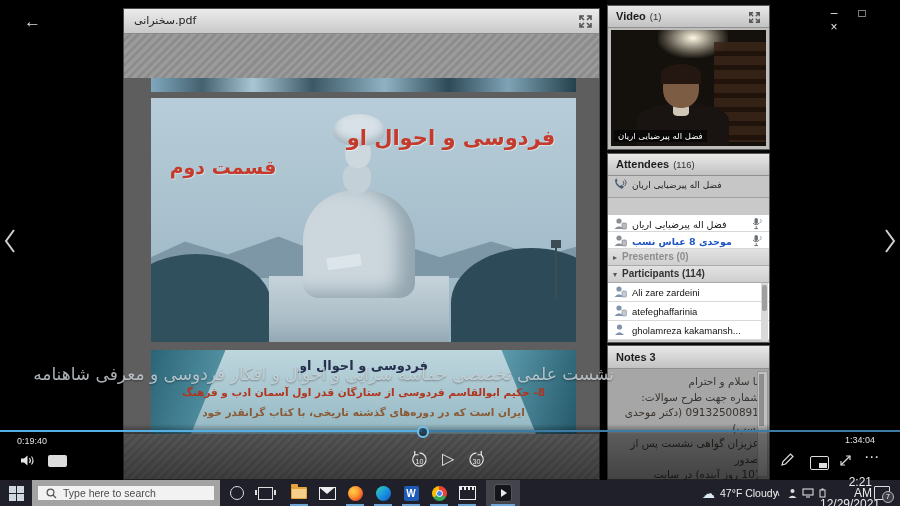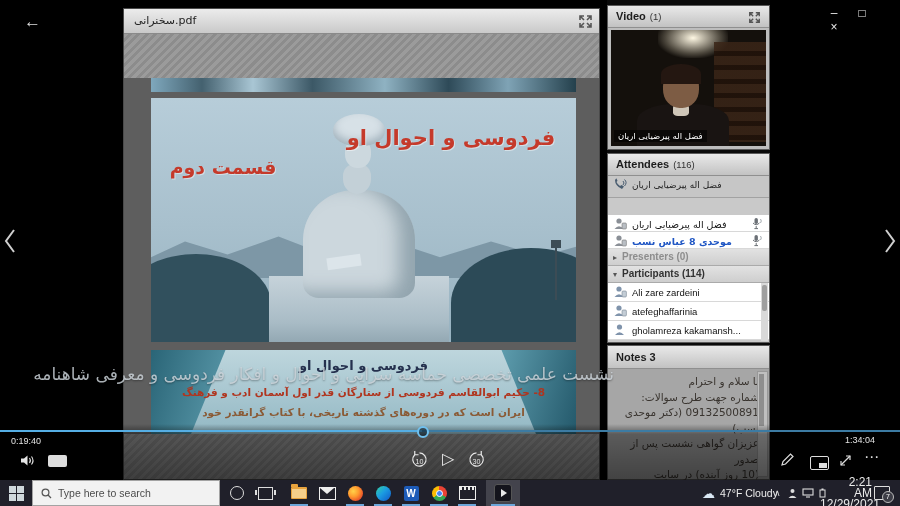--- a/index.html
+++ b/index.html
@@ -15,21 +15,21 @@
   .nav-chevron{top:226px;width:16px;height:30px;}
   .nav-chevron svg{stroke:#cfcfcf;stroke-width:2;fill:none;}
   .nav-prev{left:2px;} .nav-next{left:882px;}
 
   .player-shade{left:0;top:424px;width:900px;height:56px;
     background:linear-gradient(180deg,rgba(0,0,0,0) 0%,rgba(0,0,0,.45) 18%,rgba(0,0,0,.6) 100%);}
   .progress-track{left:0;top:430px;width:900px;height:2px;background:#3c7ba3;}
   .progress-played{left:0;top:430px;width:422px;height:2px;background:#55aee4;}
   .playhead{left:417px;top:426px;width:8px;height:8px;border:2px solid #6fc0ef;border-radius:50%;background:rgba(10,30,45,.6);}
   .time-label{color:#e3e3e3;font-size:9px;}
-  .t-current{left:11px;top:436px;} .t-total{left:845px;top:435px;}
+  .t-current{left:17px;top:436px;} .t-total{left:845px;top:435px;}
   .vol-icon{left:20px;top:453px;}
   .cc-icon{left:48px;top:455px;width:19px;height:12px;background:#ddd;border-radius:2px;}
   .cc-icon:after{content:"";position:absolute;left:3px;bottom:-4px;border:4px solid transparent;border-top-color:#ddd;border-left-width:2px;}
   .rw-icon{left:410px;top:450px;} .ff-icon{left:467px;top:450px;}
   .play-icon{left:442px;top:449px;font-size:16px;color:#e8e8e8;}
   .pencil-icon{left:780px;top:452px;}
   .pip-icon{left:810px;top:456px;width:17px;height:12px;border:1.5px solid #ddd;border-radius:2px;}
   .pip-icon:after{content:"";position:absolute;right:1px;bottom:1px;width:8px;height:5px;background:#ddd;}
   .fs-icon{left:838px;top:453px;}
   .more-icon{left:864px;top:448px;font-size:15px;color:#ddd;letter-spacing:1px;}
@@ -134,21 +134,21 @@
     direction:rtl;text-align:right;padding:5px 10px 0 14px;font-size:10.5px;color:#39342f;line-height:15.5px;}
   .notes-scroll{position:absolute;right:1px;top:25px;width:9px;bottom:2px;background:#bfbfbf;border:1px solid #989898;}
   .notes-scroll .thumb{position:absolute;left:1px;top:2px;width:5px;height:52px;background:#8e8e8e;}
 
   
   .taskbar{left:0;top:480px;width:900px;height:26px;background:#20202a;}
   .tb{position:absolute;top:0;height:26px;display:flex;align-items:center;justify-content:center;}
   .start{left:0;width:32px;}
   .winlogo{display:grid;grid-template-columns:7px 7px;grid-template-rows:7px 7px;gap:1px;}
   .winlogo i{background:#cfd8dc;}
-  .searchbox{left:32px;width:188px;background:#f2f2f2;border:1px solid #a3a3a3;box-sizing:border-box;justify-content:flex-start;}
+  .searchbox{left:32px;width:188px;background:#f2f2f2;border:6px solid #a3a3a3;box-sizing:border-box;justify-content:flex-start;}
   .searchbox .ph{font-size:10.5px;color:#4c4c4c;margin-left:6px;}
   .tb-btn{width:26px;}
   .cortana{left:224px;} .taskview{left:252px;}
   .app-folder{left:286px;} .app-mail{left:314px;} .app-firefox{left:342px;} .app-edge{left:370px;}
   .app-word{left:398px;} .app-chrome{left:426px;} .app-films{left:454px;}
   .app-active{left:486px;width:34px;background:rgba(255,255,255,.16);}
   .underline:after{content:"";position:absolute;left:15%;bottom:0;width:70%;height:2px;background:#6ca6d9;}
   .ic-ring{width:12px;height:12px;border:1.5px solid #ddd;border-radius:50%;}
   .ic-taskview{width:13px;height:11px;border:1.3px solid #ddd;position:relative;}
   .ic-taskview:before{content:"";position:absolute;left:-4px;top:2px;width:2px;height:5px;background:#ddd;}

